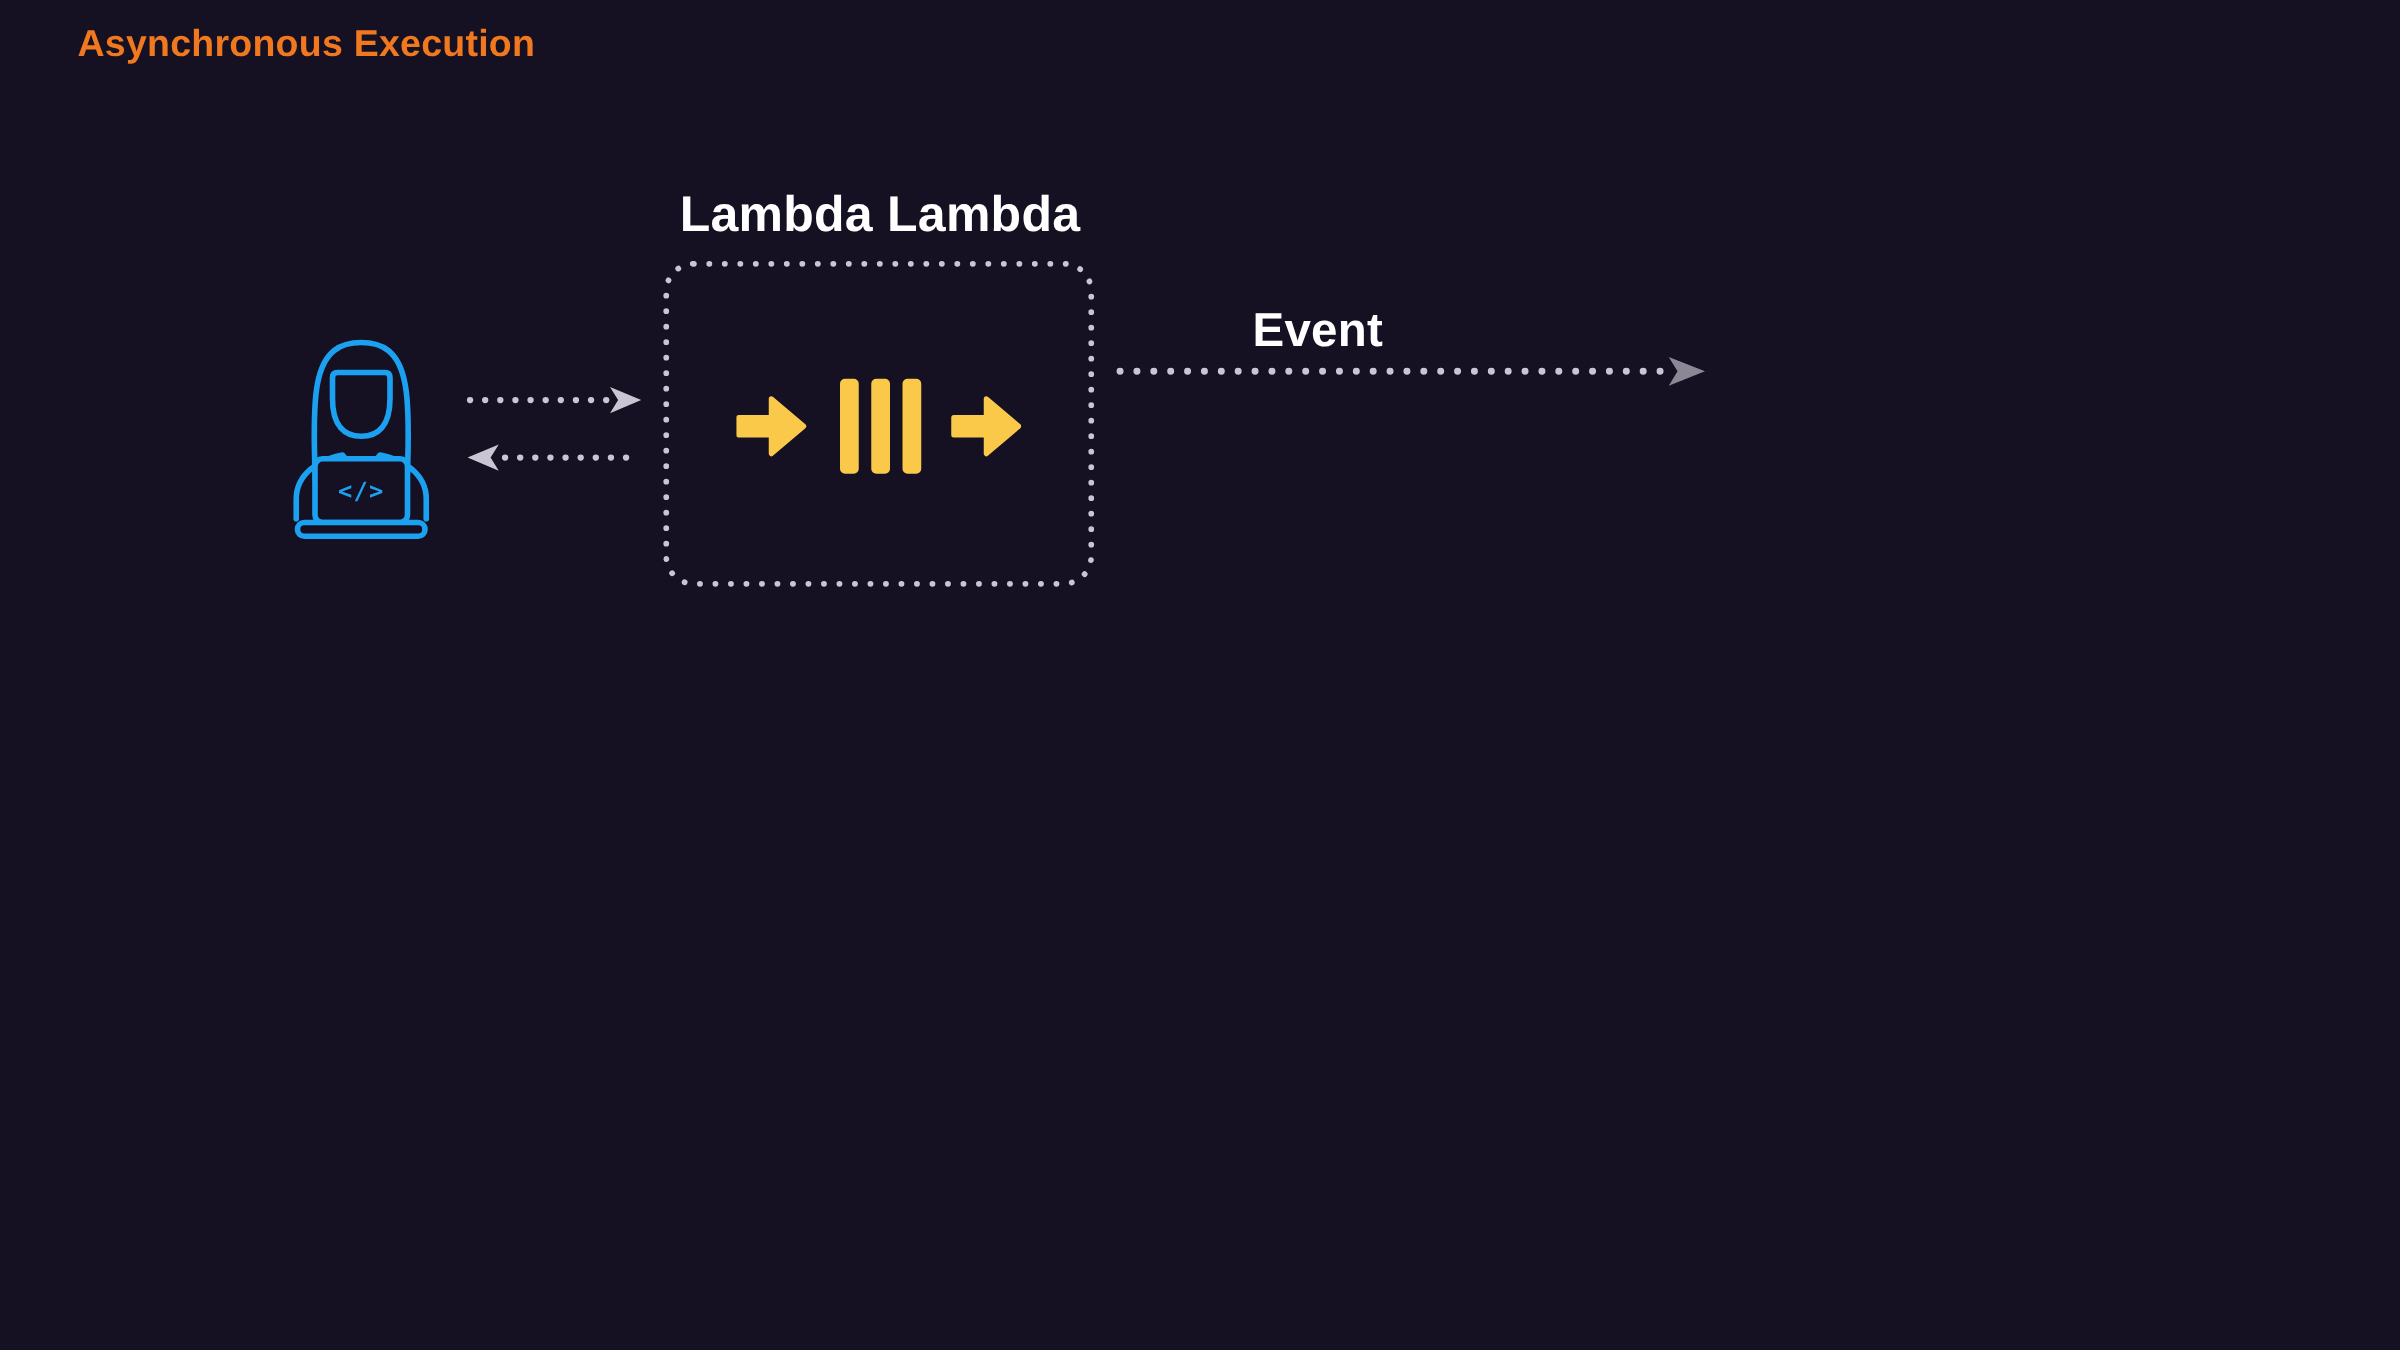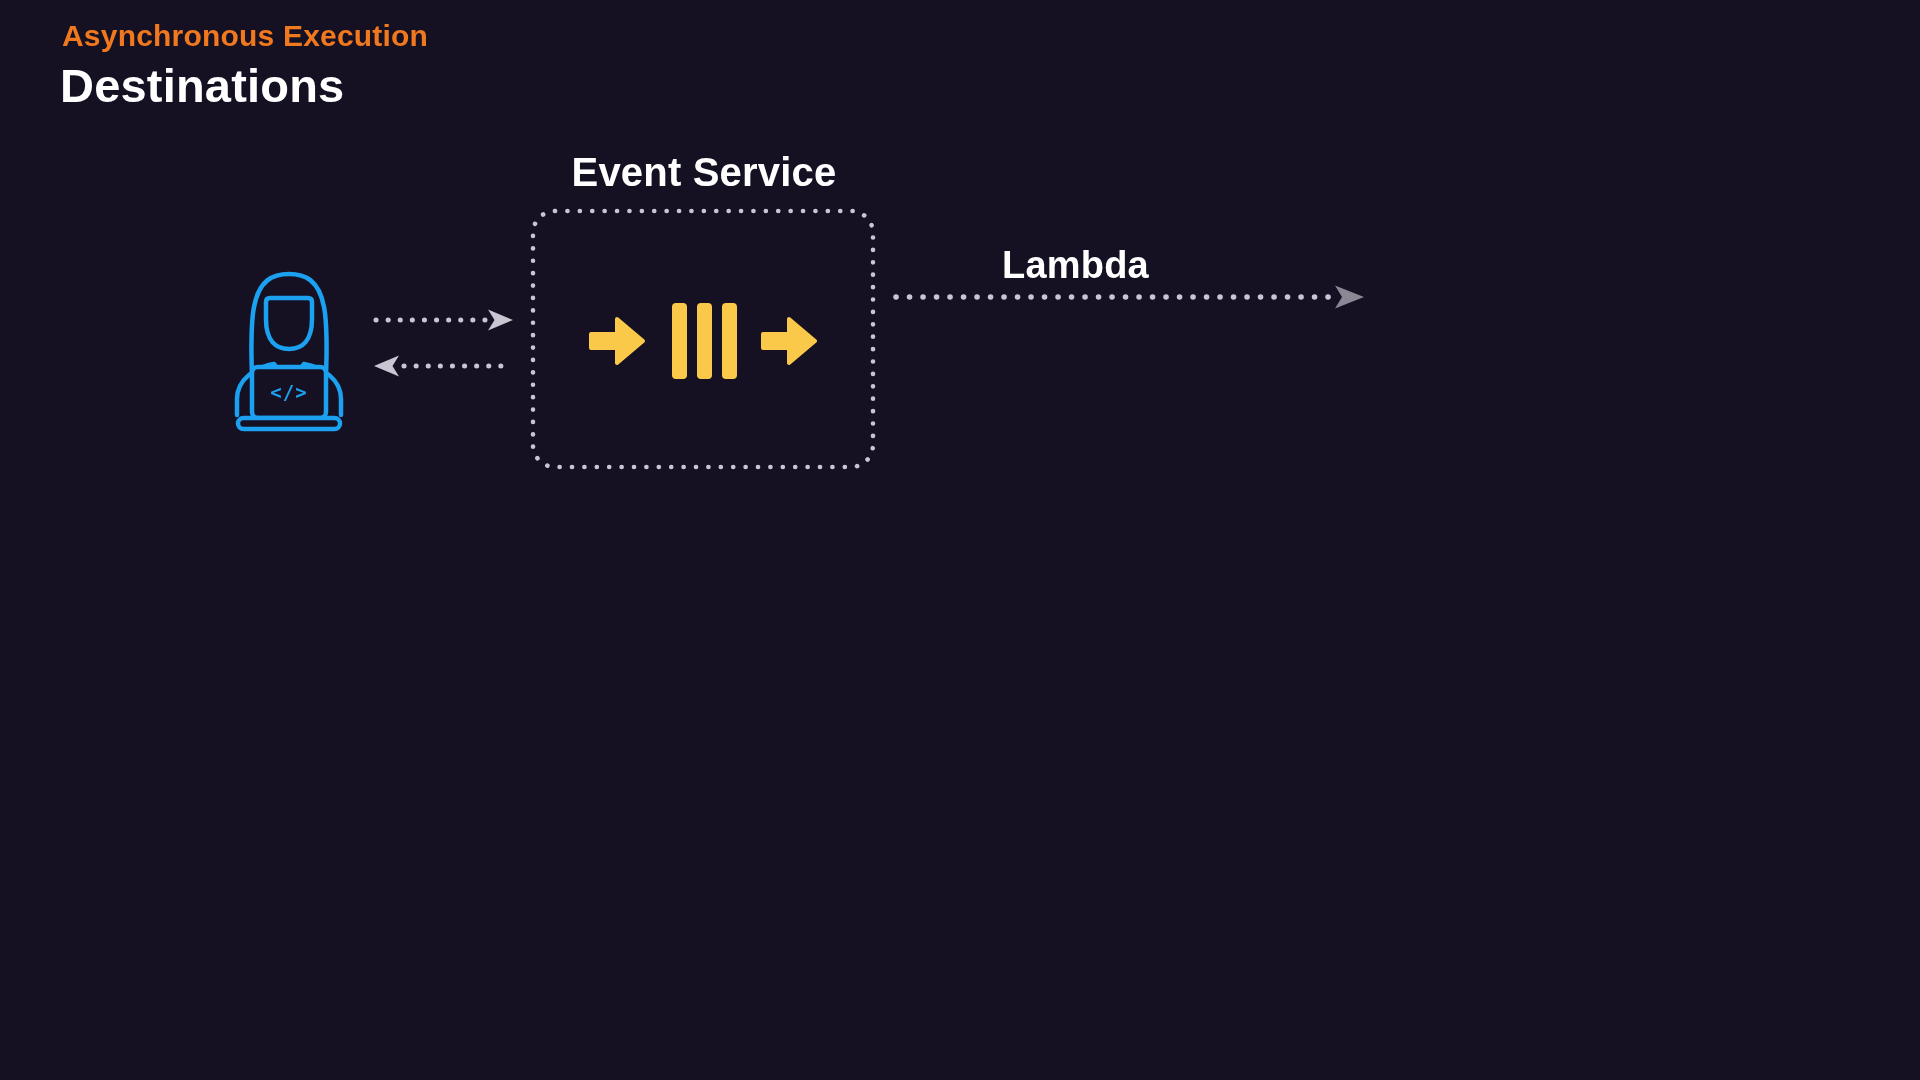--- a/index.html
+++ b/index.html
@@ -82,21 +82,20 @@
     fill:none;stroke:var(--logo-glyph);
     stroke-width:3.6;stroke-linejoin:miter;
   }
 </style>
 </head>
 <body>
 
 <div id="slide">
 
   <div class="kicker">Asynchronous Execution</div>
-  <div class="title">Destinations</div>
 
   <svg class="person" viewBox="0 0 122 168" aria-hidden="true">
 
     <path d="M 27,150 C 23,118 22,62 26,42 C 31,15 45,9 61,9 C 77,9 91,15 96,42 C 100,62 99,118 95,150"></path>
 
     <path d="M 42,33 L 80,33 Q 84,33 84,37 L 84,54 C 84,76 74,84 61,84 C 48,84 38,76 38,54 L 38,37 Q 38,33 42,33 Z"></path>
 
     <path d="M 9,150 L 9,134 C 9,114 28,102 46,99 C 50,108 72,108 76,99 C 94,102 113,114 113,134 L 113,150"></path>
 
     <rect class="screen-fill" x="24" y="102" width="74" height="51" rx="6"></rect>
@@ -108,34 +107,34 @@
   <svg class="dotted-arrow arrow-request" width="148" height="28" aria-hidden="true">
     <line x1="4" y1="14" x2="116" y2="14" stroke-width="5" stroke-dasharray="0.1 12"></line>
     <path class="head-light" d="M 116,3.5 L 141,14 L 116,24.5 L 122.5,14 Z"></path>
   </svg>
 
   <svg class="dotted-arrow arrow-response" width="140" height="28" aria-hidden="true">
     <path class="head-light" d="M 25,3.5 L 0,14 L 25,24.5 L 18.5,14 Z"></path>
     <line x1="30" y1="14" x2="132" y2="14" stroke-width="5" stroke-dasharray="0.1 12"></line>
   </svg>
 
-  <div class="lambda-label">Event Service</div>
+  <div class="lambda-label">Lambda Lambda</div>
   <svg class="lambda-box" aria-hidden="true">
     <rect x="4" y="4" width="340" height="256" rx="22"></rect>
   </svg>
 
   <svg class="queue-icon" viewBox="0 0 228 80" aria-hidden="true">
     <path class="y" d="M 2,33 L 28,33 L 28,18 L 54,40 L 28,62 L 28,47 L 2,47 Z"></path>
     <rect class="y" x="85" y="4" width="11" height="72" rx="2"></rect>
     <rect class="y" x="110" y="4" width="11" height="72" rx="2"></rect>
     <rect class="y" x="135" y="4" width="11" height="72" rx="2"></rect>
     <path class="y" d="M 174,33 L 200,33 L 200,18 L 226,40 L 200,62 L 200,47 L 174,47 Z"></path>
   </svg>
 
-  <div class="event-label">Lambda</div>
+  <div class="event-label">Event</div>
   <svg class="dotted-arrow arrow-event" width="478" height="30" aria-hidden="true">
     <line x1="4" y1="15" x2="443" y2="15" stroke-width="5.5" stroke-dasharray="0.1 13.4"></line>
     <path class="head-dark" d="M 443,3.5 L 472,15 L 443,26.5 L 450,15 Z"></path>
   </svg>
 
   <svg class="logo" viewBox="0 0 74 74" aria-hidden="true">
     <circle cx="37" cy="37" r="37"></circle>
     <path d="M 29,20.5 L 57,37 L 29,53.5 Z"></path>
     <path d="M 20.5,26.5 L 38.5,37 L 20.5,47.5 Z"></path>
   </svg>

